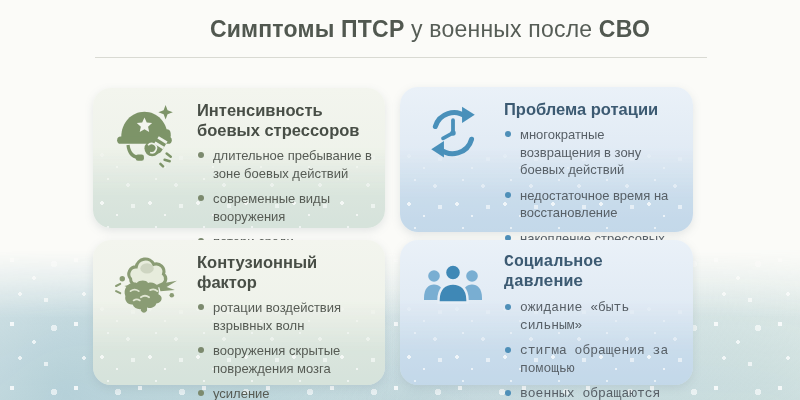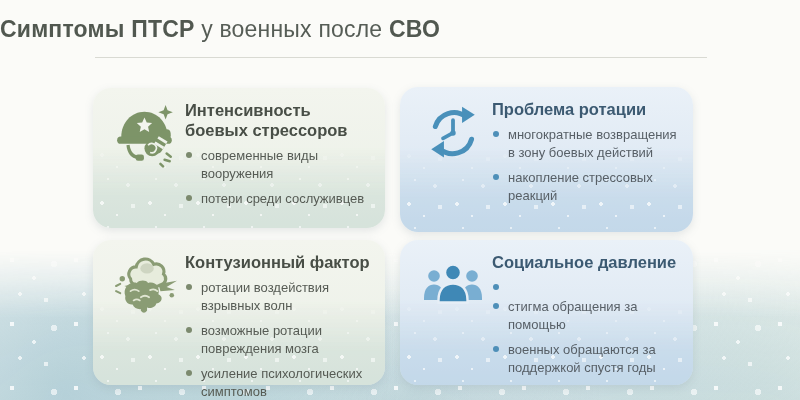--- a/index.html
+++ b/index.html
@@ -21,21 +21,21 @@
       radial-gradient(circle at 30% 110%, rgba(178,208,214,.6), transparent 40%),
       radial-gradient(circle at 52% 105%, rgba(170,198,206,.55), transparent 42%),
       radial-gradient(circle at 78% 112%, rgba(178,205,214,.5), transparent 45%),
       radial-gradient(circle at 96% 100%, rgba(190,214,206,.45), transparent 40%),
       linear-gradient(to top, rgba(205,224,228,.55), rgba(205,224,228,0));
     background-size:64px 64px,64px 64px,64px 64px,64px 64px,64px 64px,auto,auto,auto,auto,auto,auto;
     -webkit-mask-image:linear-gradient(to top,#000 55%,transparent);
     mask-image:linear-gradient(to top,#000 55%,transparent);
   }
   
-  #header{position:absolute;top:16px;left:0;width:650px;text-align:left;z-index:2;}
+  #header{position:absolute;top:16px;left:0;width:650px;text-align:right;z-index:2;}
   #page-title{font-size:23px;color:#565d56;letter-spacing:.2px;}
   #page-title .bold{font-weight:700;color:#515850;}
   #page-title .light{font-weight:400;}
   #title-divider{position:absolute;top:57px;left:95px;width:612px;height:1px;background:#d9dad3;z-index:2;}
   
   .card{
     position:absolute;z-index:1;border-radius:18px;box-sizing:border-box;
     padding:12px 12px 10px 14px;display:flex;align-items:flex-start;
     box-shadow:0 3px 9px rgba(110,130,140,.17);
   }
@@ -56,27 +56,27 @@
   }
   .card.green::after{
     background-color:rgba(173,198,188,.25);
   }
   .card.blue::after{
     background-color:rgba(160,195,220,.25);
   }
   #card-1{left:93px;top:88px;width:292px;height:140px;}
   #card-2{left:400px;top:87px;width:293px;height:145px;}
   #card-3{left:93px;top:240px;width:292px;height:145px;}
-  #card-4{left:400px;top:240px;width:293px;height:145px;}
+  #card-4{left:400px;top:240px;width:293px;height:145px;font-family:Liberation Mono, monospace;}
   .icon-box{flex:0 0 78px;display:flex;justify-content:center;position:relative;z-index:2;}
   #card-1 .icon-box{margin-top:2px;}
   #card-2 .icon-box{margin-top:4px;}
   #card-3 .icon-box{margin-top:2px;}
   #card-4 .icon-box{margin-top:8px;}
-  .card-content{flex:1;min-width:0;position:relative;z-index:2;}
+  .card-content{flex:1;min-width:0;position:relative;z-index:2;margin-left:12px;}
   .card-title{margin:0 0 7px 0;font-size:16.5px;font-weight:700;line-height:1.22;}
   .green .card-title{color:#484e46;}
   .blue .card-title{color:#3c5a72;}
   .bullets{list-style:none;margin:0;padding:0;}
   .bullets li{display:flex;margin:0 0 8px 0;font-size:13px;line-height:1.35;}
   .green .bullets li{color:#565b54;}
   .blue .bullets li{color:#575f66;}
   .dot{flex:0 0 6px;width:6px;height:6px;border-radius:50%;margin:5px 9px 0 1px;}
   .green .dot{background:#7c8a6e;}
   .blue .dot{background:#4e8fb8;}
@@ -116,20 +116,24 @@
           <path d="M50 56 l5 1.4"></path>
           <path d="M46 60 l2.5 2.5"></path>
         </g>
       </svg>
     </div>
     <div class="card-content">
       <h3 class="card-title">Интенсивность боевых стрессоров</h3>
       <ul class="bullets">
         <li>
             <span class="dot"></span>
+            <span>длительное пребывание в зоне боевых действий</span>
+          </li>
+        <li>
+            <span class="dot"></span>
             <span>современные виды вооружения</span>
           </li>
         <li>
             <span class="dot"></span>
             <span>потери среди сослуживцев</span>
           </li>
       </ul>
     </div>
   </div>
 
@@ -148,20 +152,24 @@
         </g>
         <circle cx="32" cy="33" r="3" fill="#4990ba"></circle>
       </svg>
     </div>
     <div class="card-content">
       <h3 class="card-title">Проблема ротации</h3>
       <ul class="bullets">
         <li>
             <span class="dot"></span>
             <span>многократные возвращения в зону боевых действий</span>
+          </li>
+        <li>
+            <span class="dot"></span>
+            <span>недостаточное время на восстановление</span>
           </li>
         <li>
             <span class="dot"></span>
             <span>накопление стрессовых реакций</span>
           </li>
       </ul>
     </div>
   </div>
 
   <div class="card green" id="card-3">
@@ -192,21 +200,21 @@
     </div>
     <div class="card-content">
       <h3 class="card-title">Контузионный фактор</h3>
       <ul class="bullets">
         <li>
             <span class="dot"></span>
             <span>ротации воздействия взрывных волн</span>
           </li>
         <li>
             <span class="dot"></span>
-            <span>возможные ротации повреждения мозга</span>
+            <span>вооружения скрытые повреждения мозга</span>
           </li>
         <li>
             <span class="dot"></span>
             <span>усиление психологических симптомов</span>
           </li>
       </ul>
     </div>
   </div>
 
   <div class="card blue" id="card-4">
@@ -222,20 +230,21 @@
           <circle cx="32" cy="11.5" r="8"></circle>
           <path d="M17.5 39 c0-11.5 6.5-16.5 14.5-16.5 s14.5 5 14.5 16.5 v2.5 H17.5 z"></path>
         </g>
       </svg>
     </div>
     <div class="card-content">
       <h3 class="card-title">Социальное давление</h3>
       <ul class="bullets">
         <li>
             <span class="dot"></span>
+            <span>ожидание «быть сильным»</span>
           </li>
         <li>
             <span class="dot"></span>
             <span>стигма обращения за помощью</span>
           </li>
         <li>
             <span class="dot"></span>
             <span>военных обращаются за поддержкой спустя годы</span>
           </li>
       </ul>

